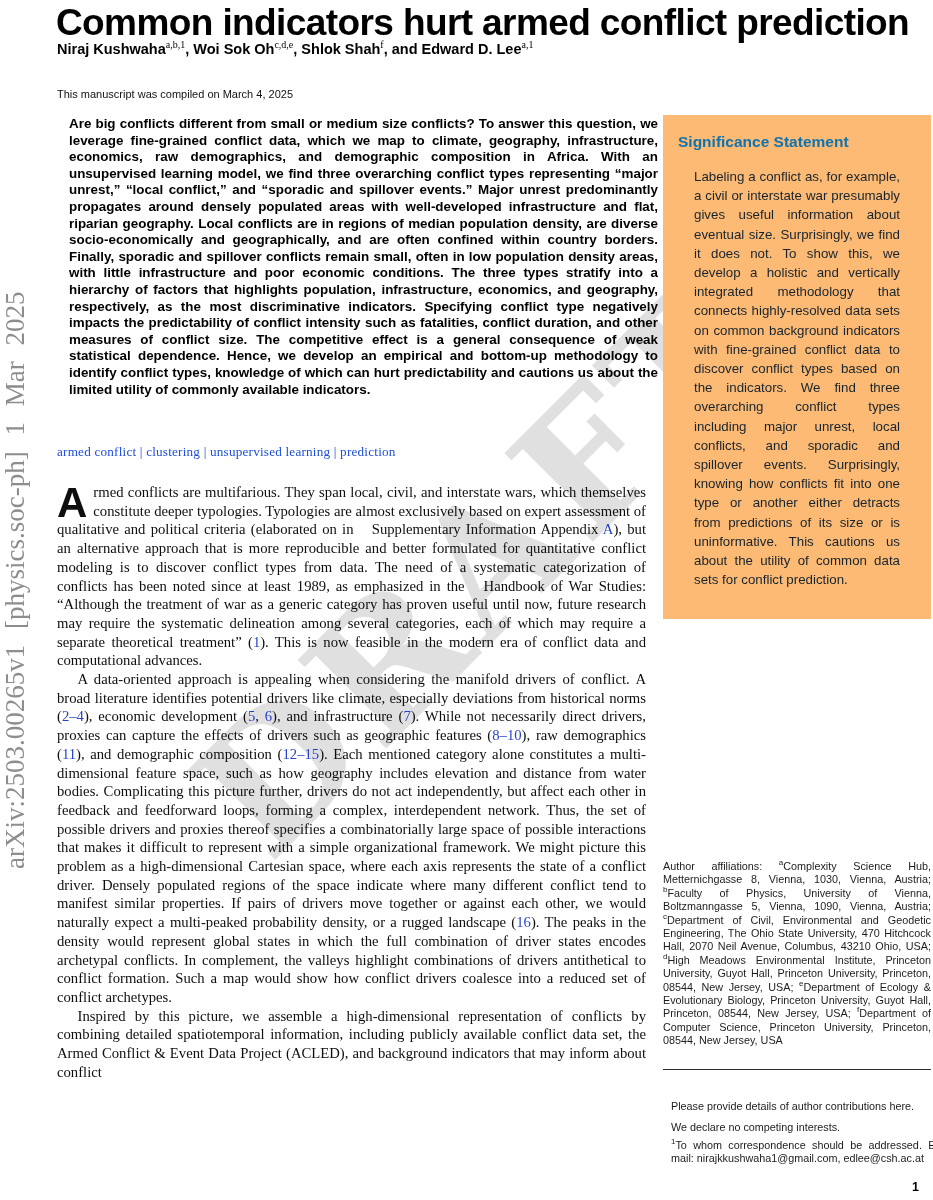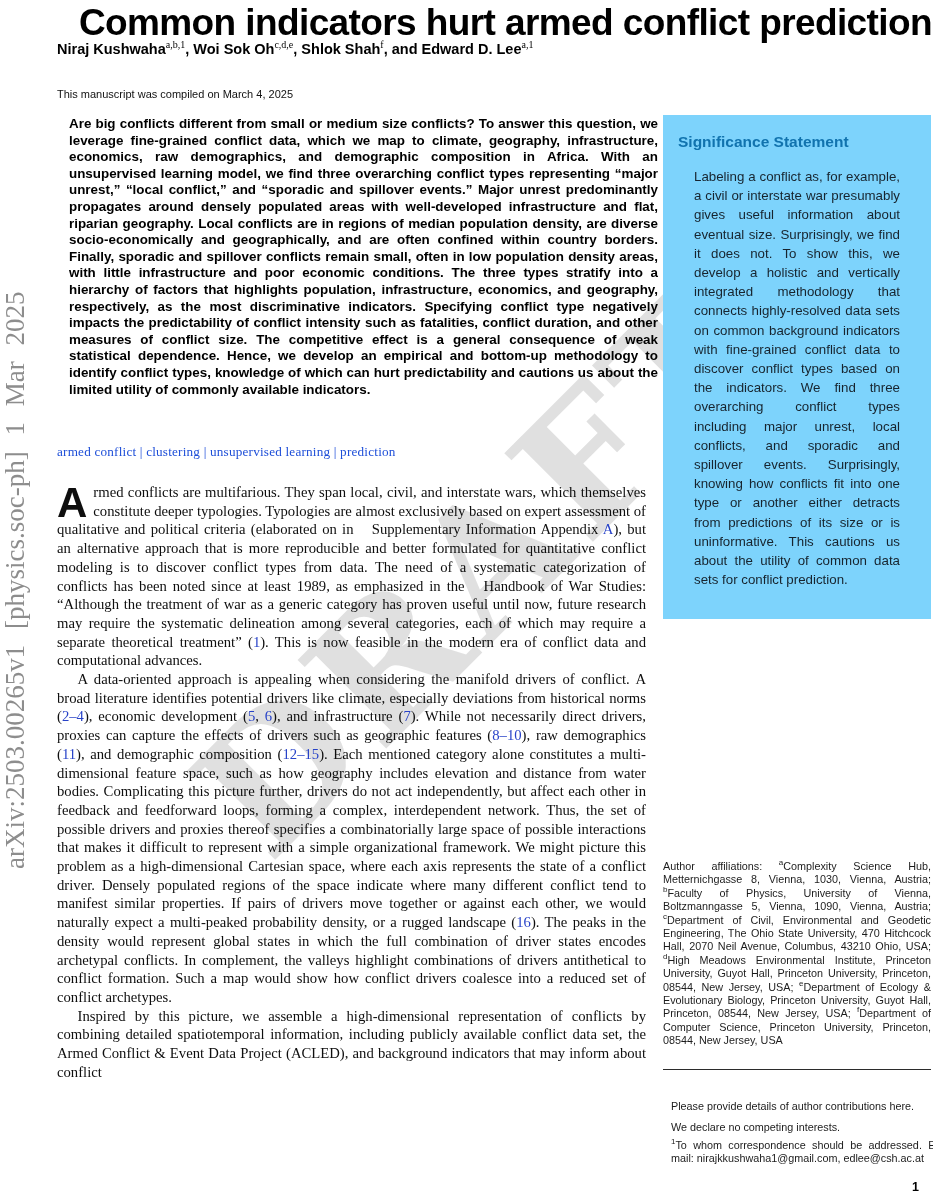--- a/index.html
+++ b/index.html
@@ -9,21 +9,21 @@
   .watermark{position:absolute;left:90px;top:455px;width:780px;height:230px;z-index:1;
              font-family:"DejaVu Serif",serif;font-weight:bold;font-size:172px;line-height:230px;
              color:rgba(165,165,165,0.35);letter-spacing:8px;text-align:center;
              transform:rotate(-45deg);user-select:none;}
   
   .arxiv-stamp{position:absolute;left:0px;top:180px;width:42px;height:800px;z-index:2;
                writing-mode:vertical-rl;transform:rotate(180deg);text-align:center;
                font-family:"Liberation Serif",serif;font-size:27px;color:#8d8d8d;word-spacing:9px;}
   .title{position:absolute;left:56px;top:2px;width:876px;margin:0;z-index:2;
          font-family:"Liberation Sans",sans-serif;font-weight:700;font-size:37px;
-         letter-spacing:-0.6px;color:#000;white-space:nowrap;text-align:right;}
+         letter-spacing:-0.6px;color:#000;white-space:nowrap;}
   .authors{position:absolute;left:57px;top:41px;width:640px;z-index:2;
            font-family:"Liberation Sans",sans-serif;font-weight:700;font-size:14.5px;color:#000;}
   .authors .sup{font-family:"Liberation Serif",serif;font-weight:400;font-size:10px;
                 vertical-align:super;line-height:0;}
   .compiled{position:absolute;left:57px;top:88px;z-index:2;
             font-family:"Liberation Sans",sans-serif;font-size:11px;color:#111;}
   .abstract{position:absolute;left:57px;top:116px;width:589px;z-index:2;
             font-family:"Liberation Sans",sans-serif;font-weight:700;font-size:13.4px;
             line-height:16.6px;text-align:justify;color:#000;margin-left:12px;}
   .keywords{position:absolute;left:57px;top:444px;z-index:2;font-size:13.2px;color:#1d4ed8;
@@ -71,21 +71,21 @@
   <div class="abstract">Are big conflicts different from small or medium size conflicts? To answer this question, we leverage fine-grained conflict data, which we map to climate, geography, infrastructure, economics, raw demographics, and demographic composition in Africa. With an unsupervised learning model, we find three overarching conflict types representing “major unrest,” “local conflict,” and “sporadic and spillover events.” Major unrest predominantly propagates around densely populated areas with well-developed infrastructure and flat, riparian geography. Local conflicts are in regions of median population density, are diverse socio-economically and geographically, and are often confined within country borders. Finally, sporadic and spillover conflicts remain small, often in low population density areas, with little infrastructure and poor economic conditions. The three types stratify into a hierarchy of factors that highlights population, infrastructure, economics, and geography, respectively, as the most discriminative indicators. Specifying conflict type negatively impacts the predictability of conflict intensity such as fatalities, conflict duration, and other measures of conflict size. The competitive effect is a general consequence of weak statistical dependence. Hence, we develop an empirical and bottom-up methodology to identify conflict types, knowledge of which can hurt predictability and cautions us about the limited utility of commonly available indicators.</div>
 
   <div class="keywords">armed conflict | clustering | unsupervised learning | prediction</div>
 
   <div class="body-col">
     <p class="para"><span class="dropcap">A</span><span><span>rmed conflicts are multifarious. They span local, civil, and interstate wars, which themselves constitute deeper typologies. Typologies are almost exclusively based on expert assessment of qualitative and political criteria (elaborated on in </span><span class="i">Supplementary Information</span><span> Appendix </span><span class="ref" style="color: rgb(39, 66, 200);">A</span><span>), but an alternative approach that is more reproducible and better formulated for quantitative conflict modeling is to discover conflict types from data. The need of a systematic categorization of conflicts has been noted since at least 1989, as emphasized in the </span><span class="i">Handbook of War Studies</span><span>: “Although the treatment of war as a generic category has proven useful until now, future research may require the systematic delineation among several categories, each of which may require a separate theoretical treatment” (</span><span class="ref" style="color: rgb(39, 66, 200);">1</span><span>). This is now feasible in the modern era of conflict data and computational advances.</span></span></p>
     <p class="para indent"><span>A data-oriented approach is appealing when considering the manifold drivers of conflict. A broad literature identifies potential drivers like climate, especially deviations from historical norms (</span><span class="ref" style="color: rgb(39, 66, 200);">2–4</span><span>), economic development (</span><span class="ref" style="color: rgb(39, 66, 200);">5</span><span>, </span><span class="ref" style="color: rgb(39, 66, 200);">6</span><span>), and infrastructure (</span><span class="ref" style="color: rgb(39, 66, 200);">7</span><span>). While not necessarily direct drivers, proxies can capture the effects of drivers such as geographic features (</span><span class="ref" style="color: rgb(39, 66, 200);">8–10</span><span>), raw demographics (</span><span class="ref" style="color: rgb(39, 66, 200);">11</span><span>), and demographic composition (</span><span class="ref" style="color: rgb(39, 66, 200);">12–15</span><span>). Each mentioned category alone constitutes a multi-dimensional feature space, such as how geography includes elevation and distance from water bodies. Complicating this picture further, drivers do not act independently, but affect each other in feedback and feedforward loops, forming a complex, interdependent network. Thus, the set of possible drivers and proxies thereof specifies a combinatorially large space of possible interactions that makes it difficult to represent with a simple organizational framework. We might picture this problem as a high-dimensional Cartesian space, where each axis represents the state of a conflict driver. Densely populated regions of the space indicate where many different conflict tend to manifest similar properties. If pairs of drivers move together or against each other, we would naturally expect a multi-peaked probability density, or a rugged landscape (</span><span class="ref" style="color: rgb(39, 66, 200);">16</span><span>). The peaks in the density would represent global states in which the full combination of driver states encodes archetypal conflicts. In complement, the valleys highlight combinations of drivers antithetical to conflict formation. Such a map would show how conflict drivers coalesce into a reduced set of conflict archetypes.</span></p>
     <p class="para indent">Inspired by this picture, we assemble a high-dimensional representation of conflicts by combining detailed spatiotemporal information, including publicly available conflict data set, the Armed Conflict &amp; Event Data Project (ACLED), and background indicators that may inform about conflict</p>
   </div>
 
-  <aside class="sig-box" style="background: #7dd3fc;">
+  <aside class="sig-box" style="background: #fdba74;">
     <h2 style="color: rgb(17, 115, 174);">Significance Statement</h2>
     <p>Labeling a conflict as, for example, a civil or interstate war presumably gives useful information about eventual size. Surprisingly, we find it does not. To show this, we develop a holistic and vertically integrated methodology that connects highly-resolved data sets on common background indicators with fine-grained conflict data to discover conflict types based on the indicators. We find three overarching conflict types including major unrest, local conflicts, and sporadic and spillover events. Surprisingly, knowing how conflicts fit into one type or another either detracts from predictions of its size or is uninformative. This cautions us about the utility of common data sets for conflict prediction.</p>
   </aside>
 
   <div class="affiliations"><span>Author affiliations: </span><span class="sup">a</span><span>Complexity Science Hub, Metternichgasse 8, Vienna, 1030, Vienna, Austria; </span><span class="sup">b</span><span>Faculty of Physics, University of Vienna, Boltzmanngasse 5, Vienna, 1090, Vienna, Austria; </span><span class="sup">c</span><span>Department of Civil, Environmental and Geodetic Engineering, The Ohio State University, 470 Hitchcock Hall, 2070 Neil Avenue, Columbus, 43210 Ohio, USA; </span><span class="sup">d</span><span>High Meadows Environmental Institute, Princeton University, Guyot Hall, Princeton University, Princeton, 08544, New Jersey, USA; </span><span class="sup">e</span><span>Department of Ecology &amp; Evolutionary Biology, Princeton University, Guyot Hall, Princeton, 08544, New Jersey, USA; </span><span class="sup">f</span><span>Department of Computer Science, Princeton University, Princeton, 08544, New Jersey, USA</span></div>
 
   <div class="foot-rule"></div>
 
   <p class="foot f1">Please provide details of author contributions here.</p>
   <p class="foot f2">We declare no competing interests.</p>

